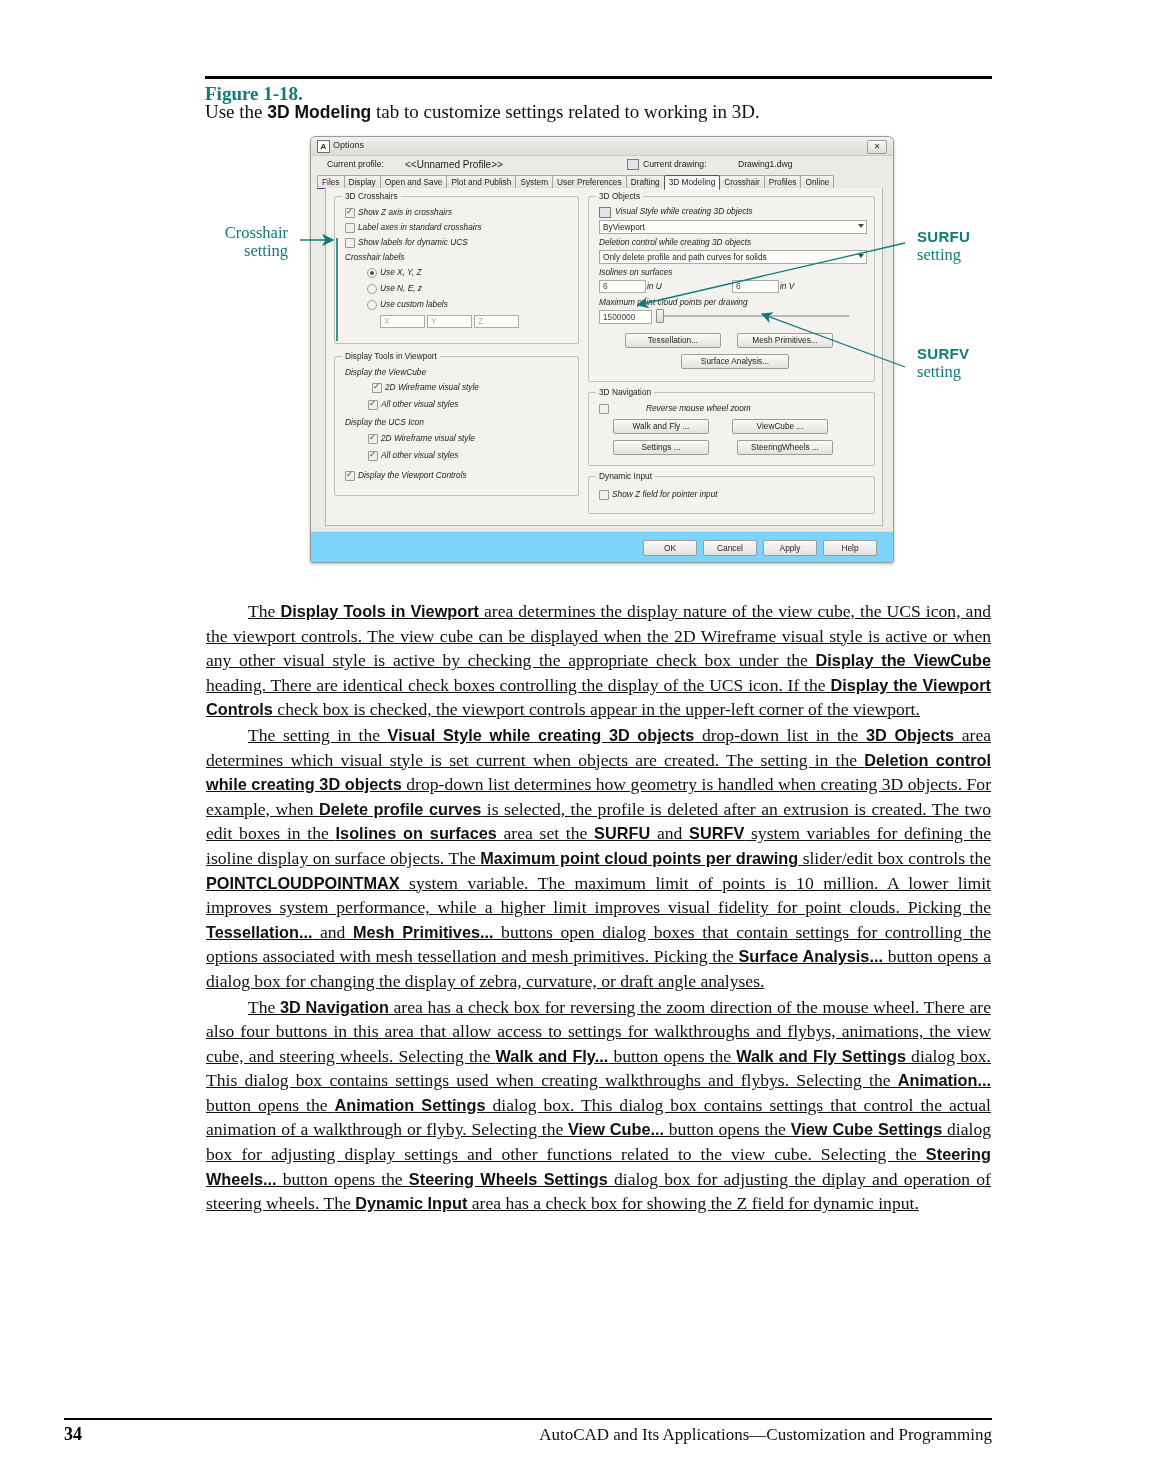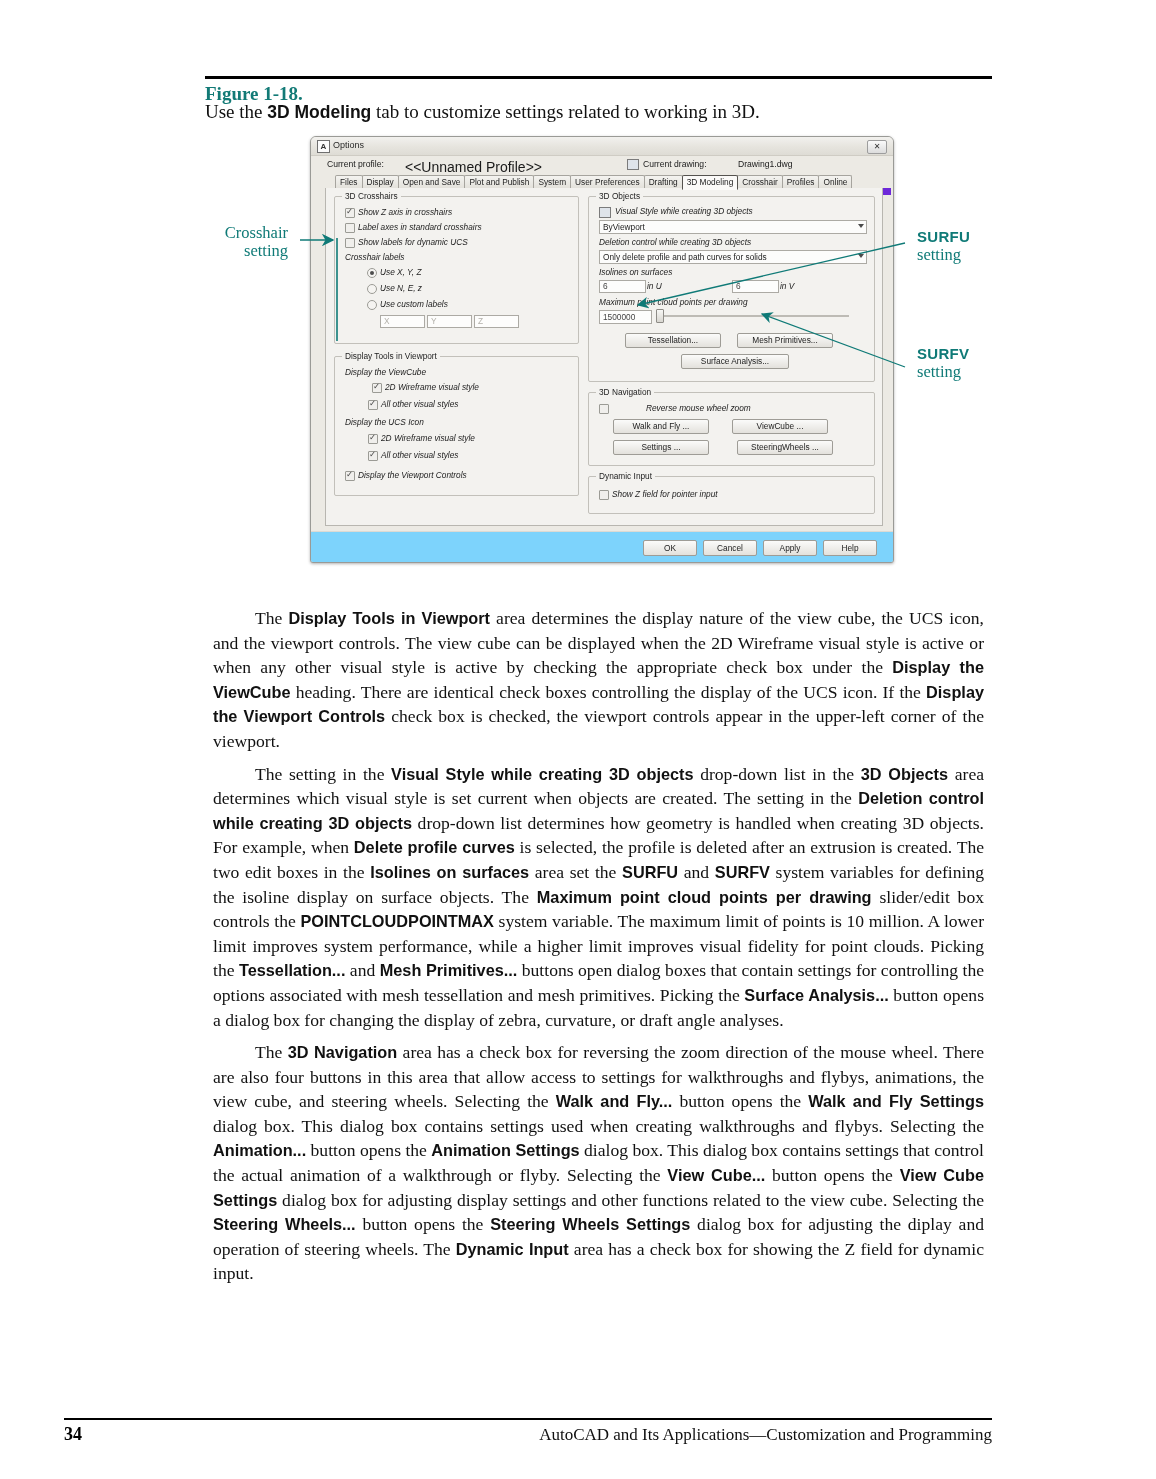--- a/index.html
+++ b/index.html
@@ -37,28 +37,28 @@
     border:1px solid #6f6f6f; background:#fbfbfb; color:#333;
     font-size:8px; line-height:11px; text-align:center; font-weight:bold;}
   .title-txt{position:absolute; left:22px; top:3px; font-size:9px; color:#2a2a2a;}
   .title-close{position:absolute; right:6px; top:3px; width:18px; height:12px;
     border:1px solid #9d9d9d; border-radius:2px;
     background:linear-gradient(to bottom,#fafafa,#dcdcdc);
     font-size:8px; line-height:12px; text-align:center; color:#333;}
 
   .profrow{position:absolute; left:0; top:19px; width:100%; height:17px;}
   .lbl-prof{position:absolute; left:16px; top:3px; font-size:8.6px;}
-  .val-prof{position:absolute; left:94px; top:3px; font-size:14px;}
+  .val-prof{position:absolute; left:94px; top:3px; font-size:10px;}
   .dwg-ico{position:absolute; left:316px; top:3px; width:10px; height:9px;
     border:1px solid #7b7b7b; background:#dfe4ea;}
   .lbl-dwg{position:absolute; left:332px; top:3px; font-size:8.6px;}
   .val-dwg{position:absolute; left:427px; top:3px; font-size:8.6px;}
 
-  .tabstrip{position:absolute; left:24px; top:38px; width:556px; height:13px;
-            border-bottom:7px solid #6d28d9;}
+  .tabstrip{position:absolute; left:6px; top:38px; width:556px; height:13px;
+            border-bottom:1px solid #6d28d9;}
   .tab{float:left; height:12px; line-height:12px; padding:0 4px;
        border:1px solid #a6a49e; border-bottom:none; margin-right:-1px;
        background:linear-gradient(to bottom,#f4f3f0,#e3e1db);
        font-size:8.3px; color:#1d1d1d; border-radius:2px 2px 0 0;}
   .tab.sel{background:#fbfaf8; border-color:#55534f; position:relative; z-index:3;
            border-bottom:1px solid #fbfaf8; height:13px; line-height:13px;}
 
   .panel{position:absolute; left:14px; top:51px; width:556px; height:337px;
          background:#f3f2ef; border:1px solid #b8b6b0; border-top:none;}
 
@@ -100,21 +100,21 @@
            font-size:16.5px; line-height:18px;}
   .callout .cb-bold{font-family:"Liberation Sans",sans-serif; font-weight:bold; font-size:15px;
            letter-spacing:.3px; display:block;}
   .callout .cb-reg{display:block;}
   .leader{position:absolute; overflow:visible;}
 
   
   .body{position:absolute; left:205px; top:598px; width:787px;
         font-family:"Liberation Serif",serif; font-size:17.6px; line-height:24.6px;
         color:#111; text-align:justify;}
-  .body p{margin:8px; text-indent:42px; text-align:justify;}
+  .body p{margin:1px; text-indent:42px; text-align:justify;text-decoration:underline;}
   .body p + p{margin-top:0;}
   .body b{font-family:"Liberation Sans",sans-serif; font-weight:bold; font-size:16.3px;}
 
   
   .foot-rule{position:absolute; left:64px; top:1418px; width:928px; height:2px; background:#000;}
   .foot-pg{position:absolute; left:64px; top:1424px; font-size:18px; font-weight:bold;}
   .foot-txt{position:absolute; left:0; top:1425px; width:992px; text-align:right;
             font-size:17px; color:#111;}
 </style>
 </head>

